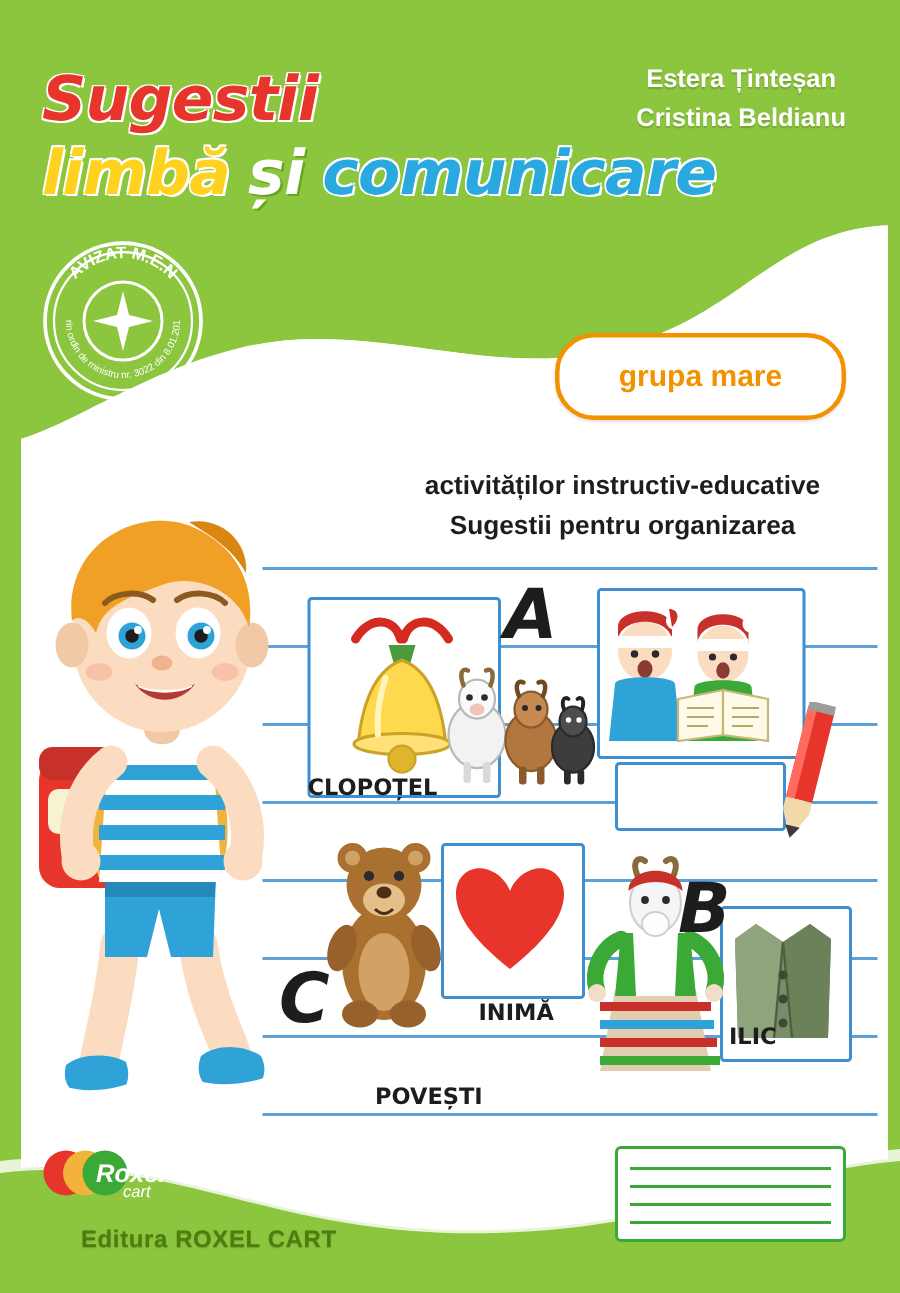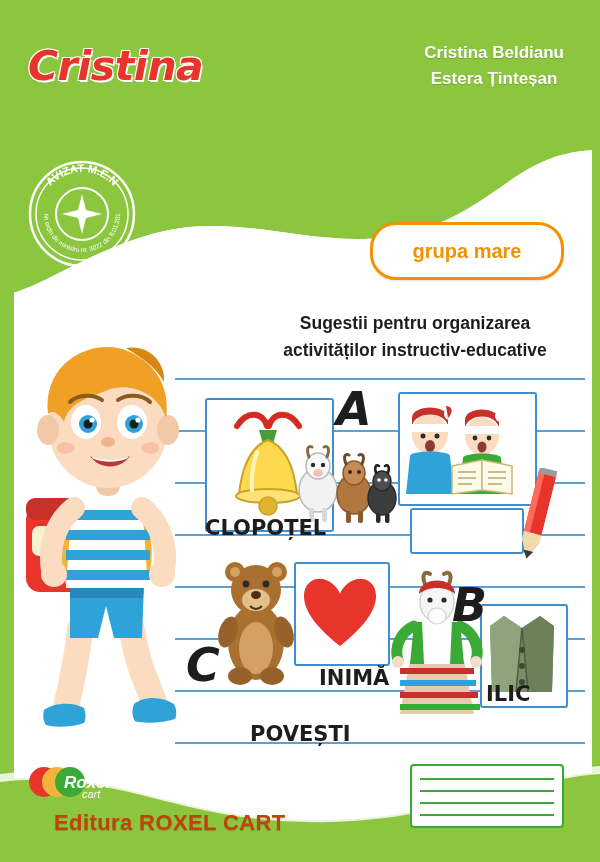--- a/index.html
+++ b/index.html
@@ -171,21 +171,21 @@
     background: #ffffff;
     border: 2px solid #3f8fd0;
     border-radius: 3px;
     z-index: 3;
   }
 
   .pic-word {
     position: absolute;
     font-family: "DejaVu Sans", sans-serif;
     font-weight: bold;
-    font-size: 21px;
+    font-size: 15px;
     color: #1d1d1b;
     z-index: 6;
     white-space: nowrap;
   }
   .big-letter {
     position: absolute;
     font-family: "DejaVu Sans", sans-serif;
     font-weight: bold;
     font-style: italic;
     font-size: 46px;
@@ -201,22 +201,22 @@
     width: 600px;
     height: 130px;
     z-index: 4;
     overflow: hidden;
   }
   .publisher {
     position: absolute;
     left: 54px;
     bottom: 26px;
     z-index: 9;
-    color: #c2410c;
-    font-size: 22px;
+    color: #4d7c0f;
+    font-size: 16px;
     font-weight: bold;
     font-family: "Liberation Sans", sans-serif;
     letter-spacing: .4px;
     text-shadow: 0 1px 1px rgba(0,0,0,.2);
   }
   .logo {
     position: absolute;
     left: 24px;
     bottom: 58px;
     width: 130px;
@@ -254,27 +254,30 @@
 
   <div class="banner">
     <svg width="600" height="310" viewBox="0 0 600 310" xmlns="http://www.w3.org/2000/svg">
       <path d="M0,0 L600,0 L600,150 C520,150 500,205 420,230 C330,258 250,210 160,232 C90,249 40,290 0,296 Z" fill="#8cc63e"></path>
       <path d="M0,296 C40,290 90,249 160,232 C250,210 330,258 420,230 C500,205 520,150 600,150 L600,162 C524,162 506,215 424,241 C332,270 252,222 162,244 C94,261 42,302 0,308 Z" fill="#ffffff" opacity="0.85"></path>
     </svg>
   </div>
 
   <div class="title-block">
     <div class="title-line">
-      <span class="w-red">Cristina</span>
+      <span class="w-red">Sugestii</span>
     </div>
+    <div class="title-line">
+      <span class="w-yellow">limbă</span><span class="sp"></span><span class="w-white">și</span><span class="sp"></span><span class="w-blue">comunicare</span>
+    </div>
   </div>
 
   <div class="authors">
+    <div>Estera Ținteșan</div>
     <div>Cristina Beldianu</div>
-    <div>Estera Ținteșan</div>
   </div>
 
   <div class="stamp">
     <svg width="112" height="112" viewBox="0 0 112 112" xmlns="http://www.w3.org/2000/svg">
       <defs>
         <path id="arcTop" d="M 14,56 A 42,42 0 0 1 98,56"></path>
         <path id="arcBot" d="M 18,56 A 38,38 0 0 0 94,56"></path>
       </defs>
       <circle cx="56" cy="56" r="52" fill="none" stroke="#ffffff" stroke-width="2.5"></circle>
       <circle cx="56" cy="56" r="46" fill="none" stroke="#ffffff" stroke-width="1.5"></circle>
@@ -287,22 +290,22 @@
         <textPath href="#arcBot" startOffset="50%" text-anchor="middle">prin ordin de ministru nr. 3022 din 8.01.2018</textPath>
       </text>
     </svg>
   </div>
 
   <div class="pill">
     <span>grupa mare</span>
   </div>
 
   <div class="subtitle">
+    <div>activităților instructiv-educative</div>
     <div>Sugestii pentru organizarea</div>
-    <div>activităților instructiv-educative</div>
   </div>
 
   <div class="notebook">
     <div class="nb-line" style="top:0px"></div>
     <div class="nb-line" style="top:52px"></div>
     <div class="nb-line" style="top:104px"></div>
     <div class="nb-line" style="top:156px"></div>
     <div class="nb-line" style="top:208px"></div>
     <div class="nb-line" style="top:260px"></div>
     <div class="nb-line" style="top:312px"></div>

